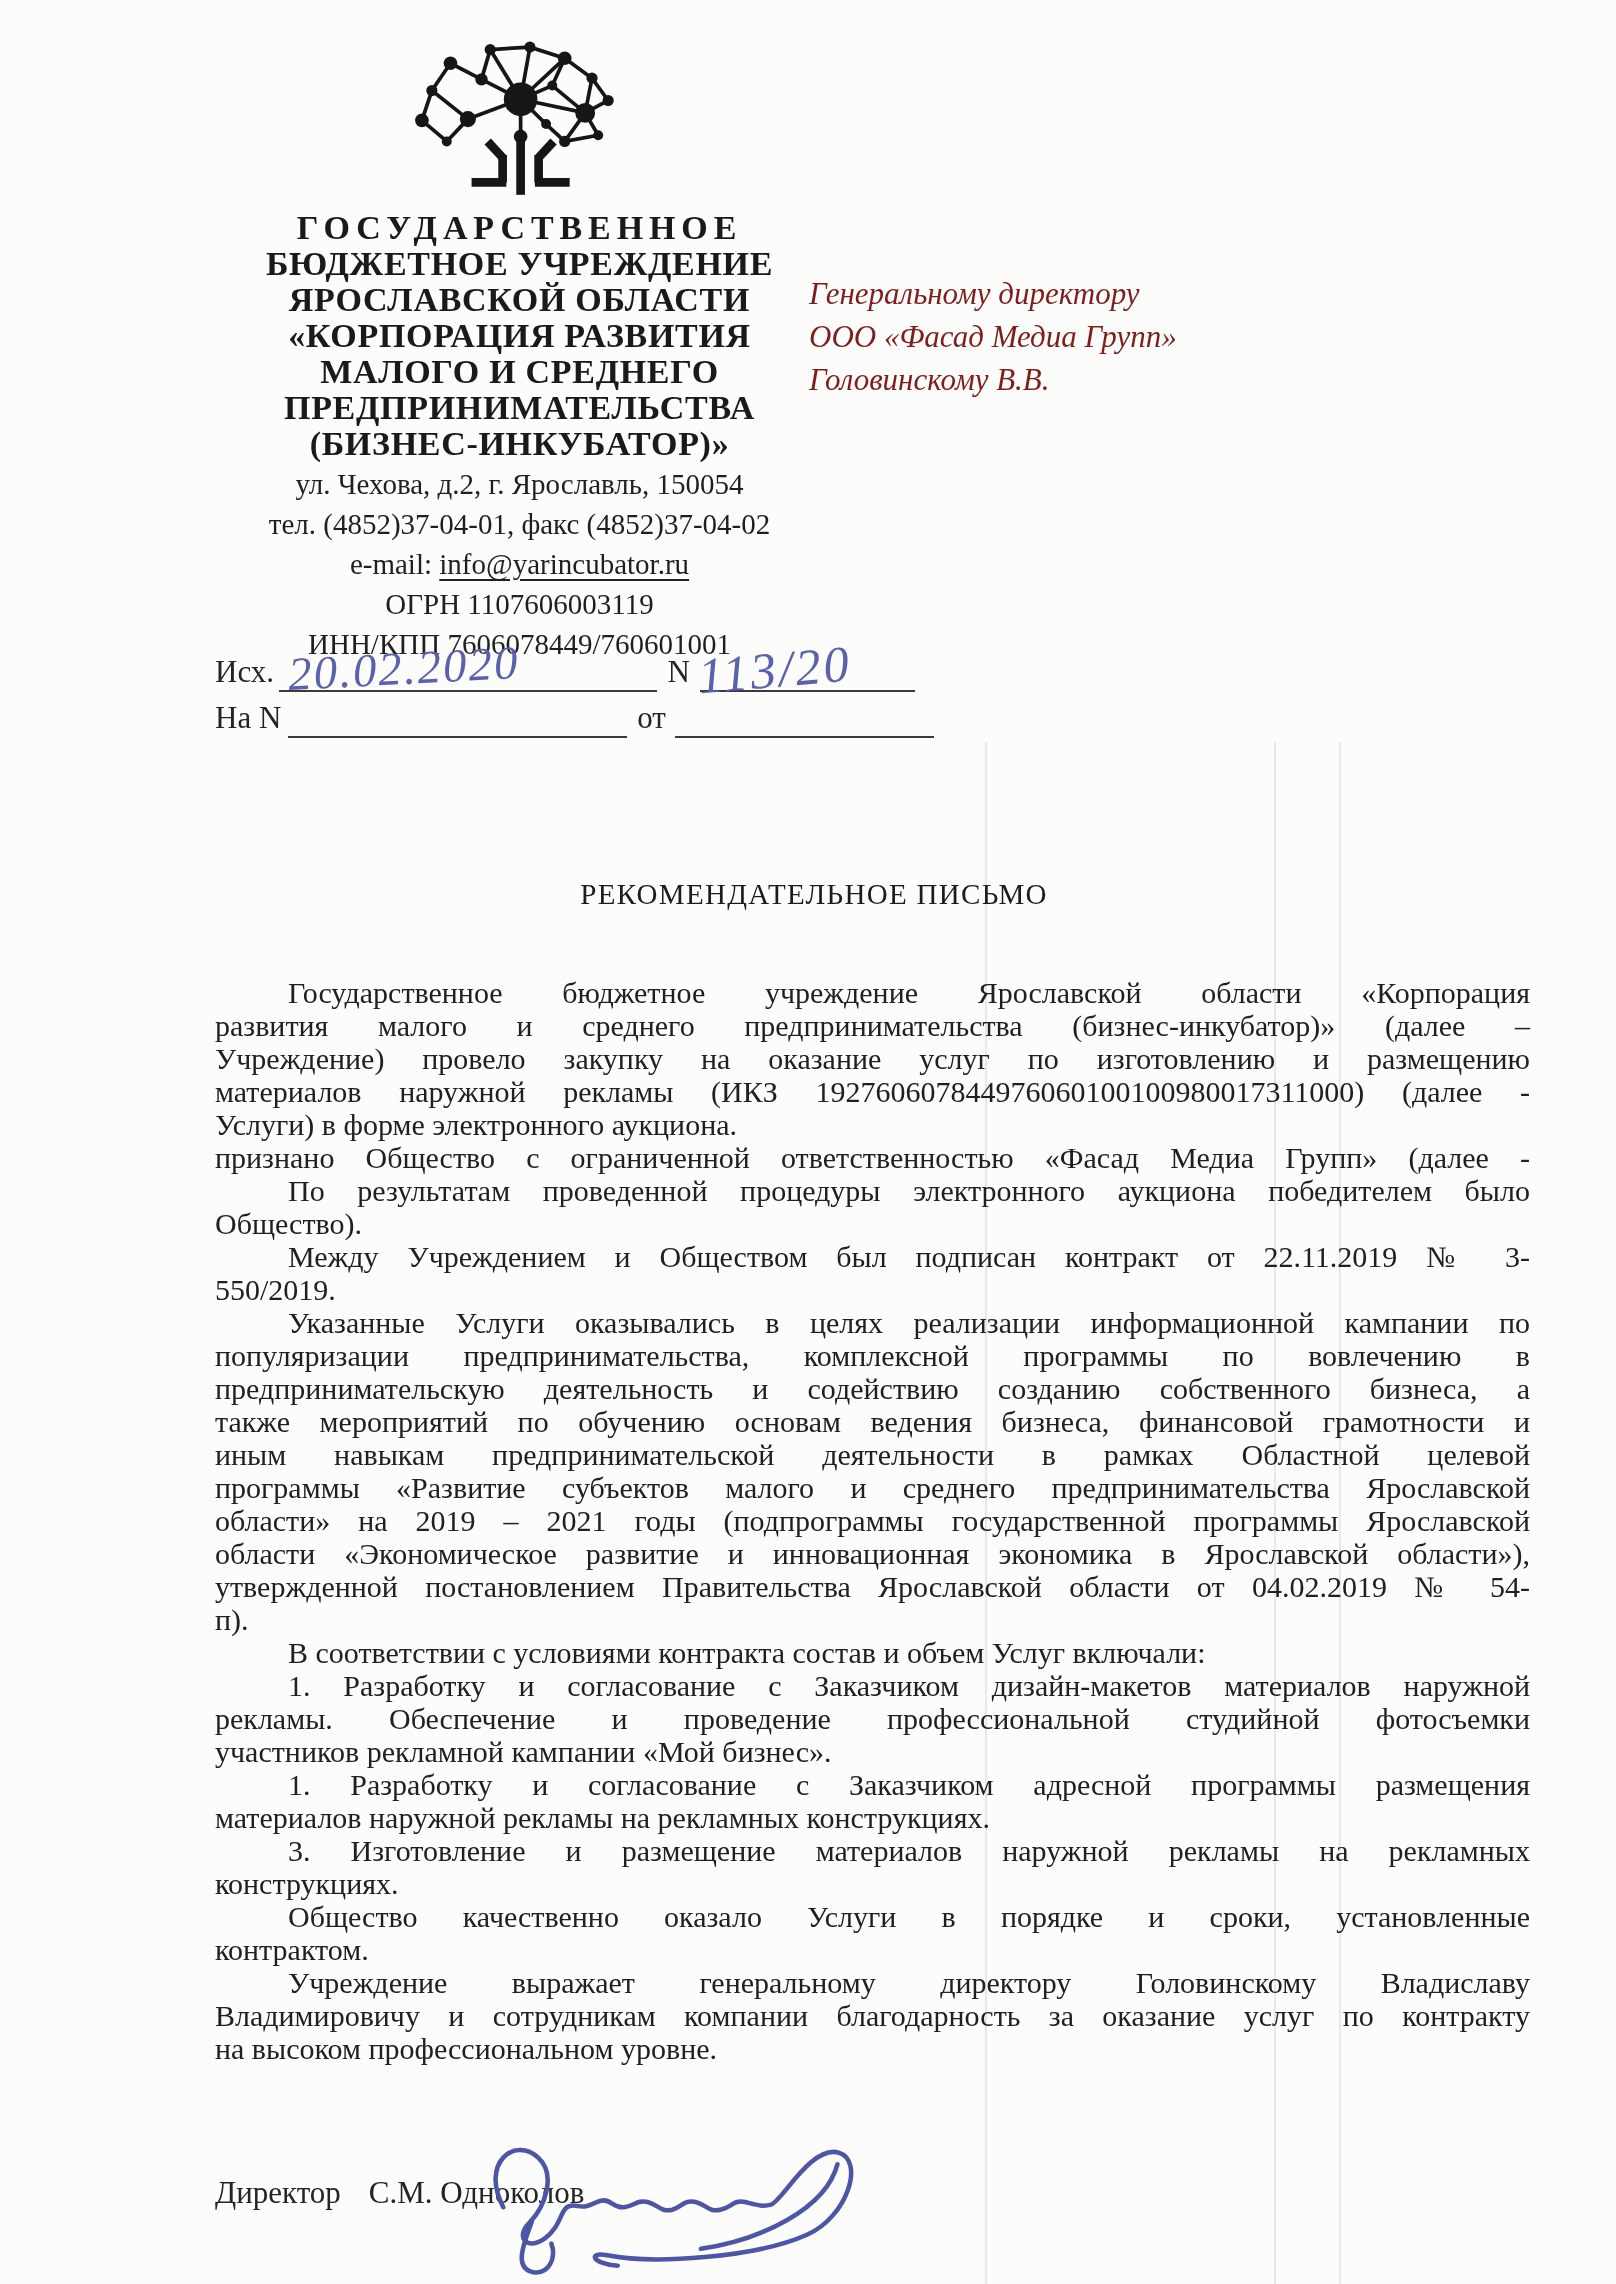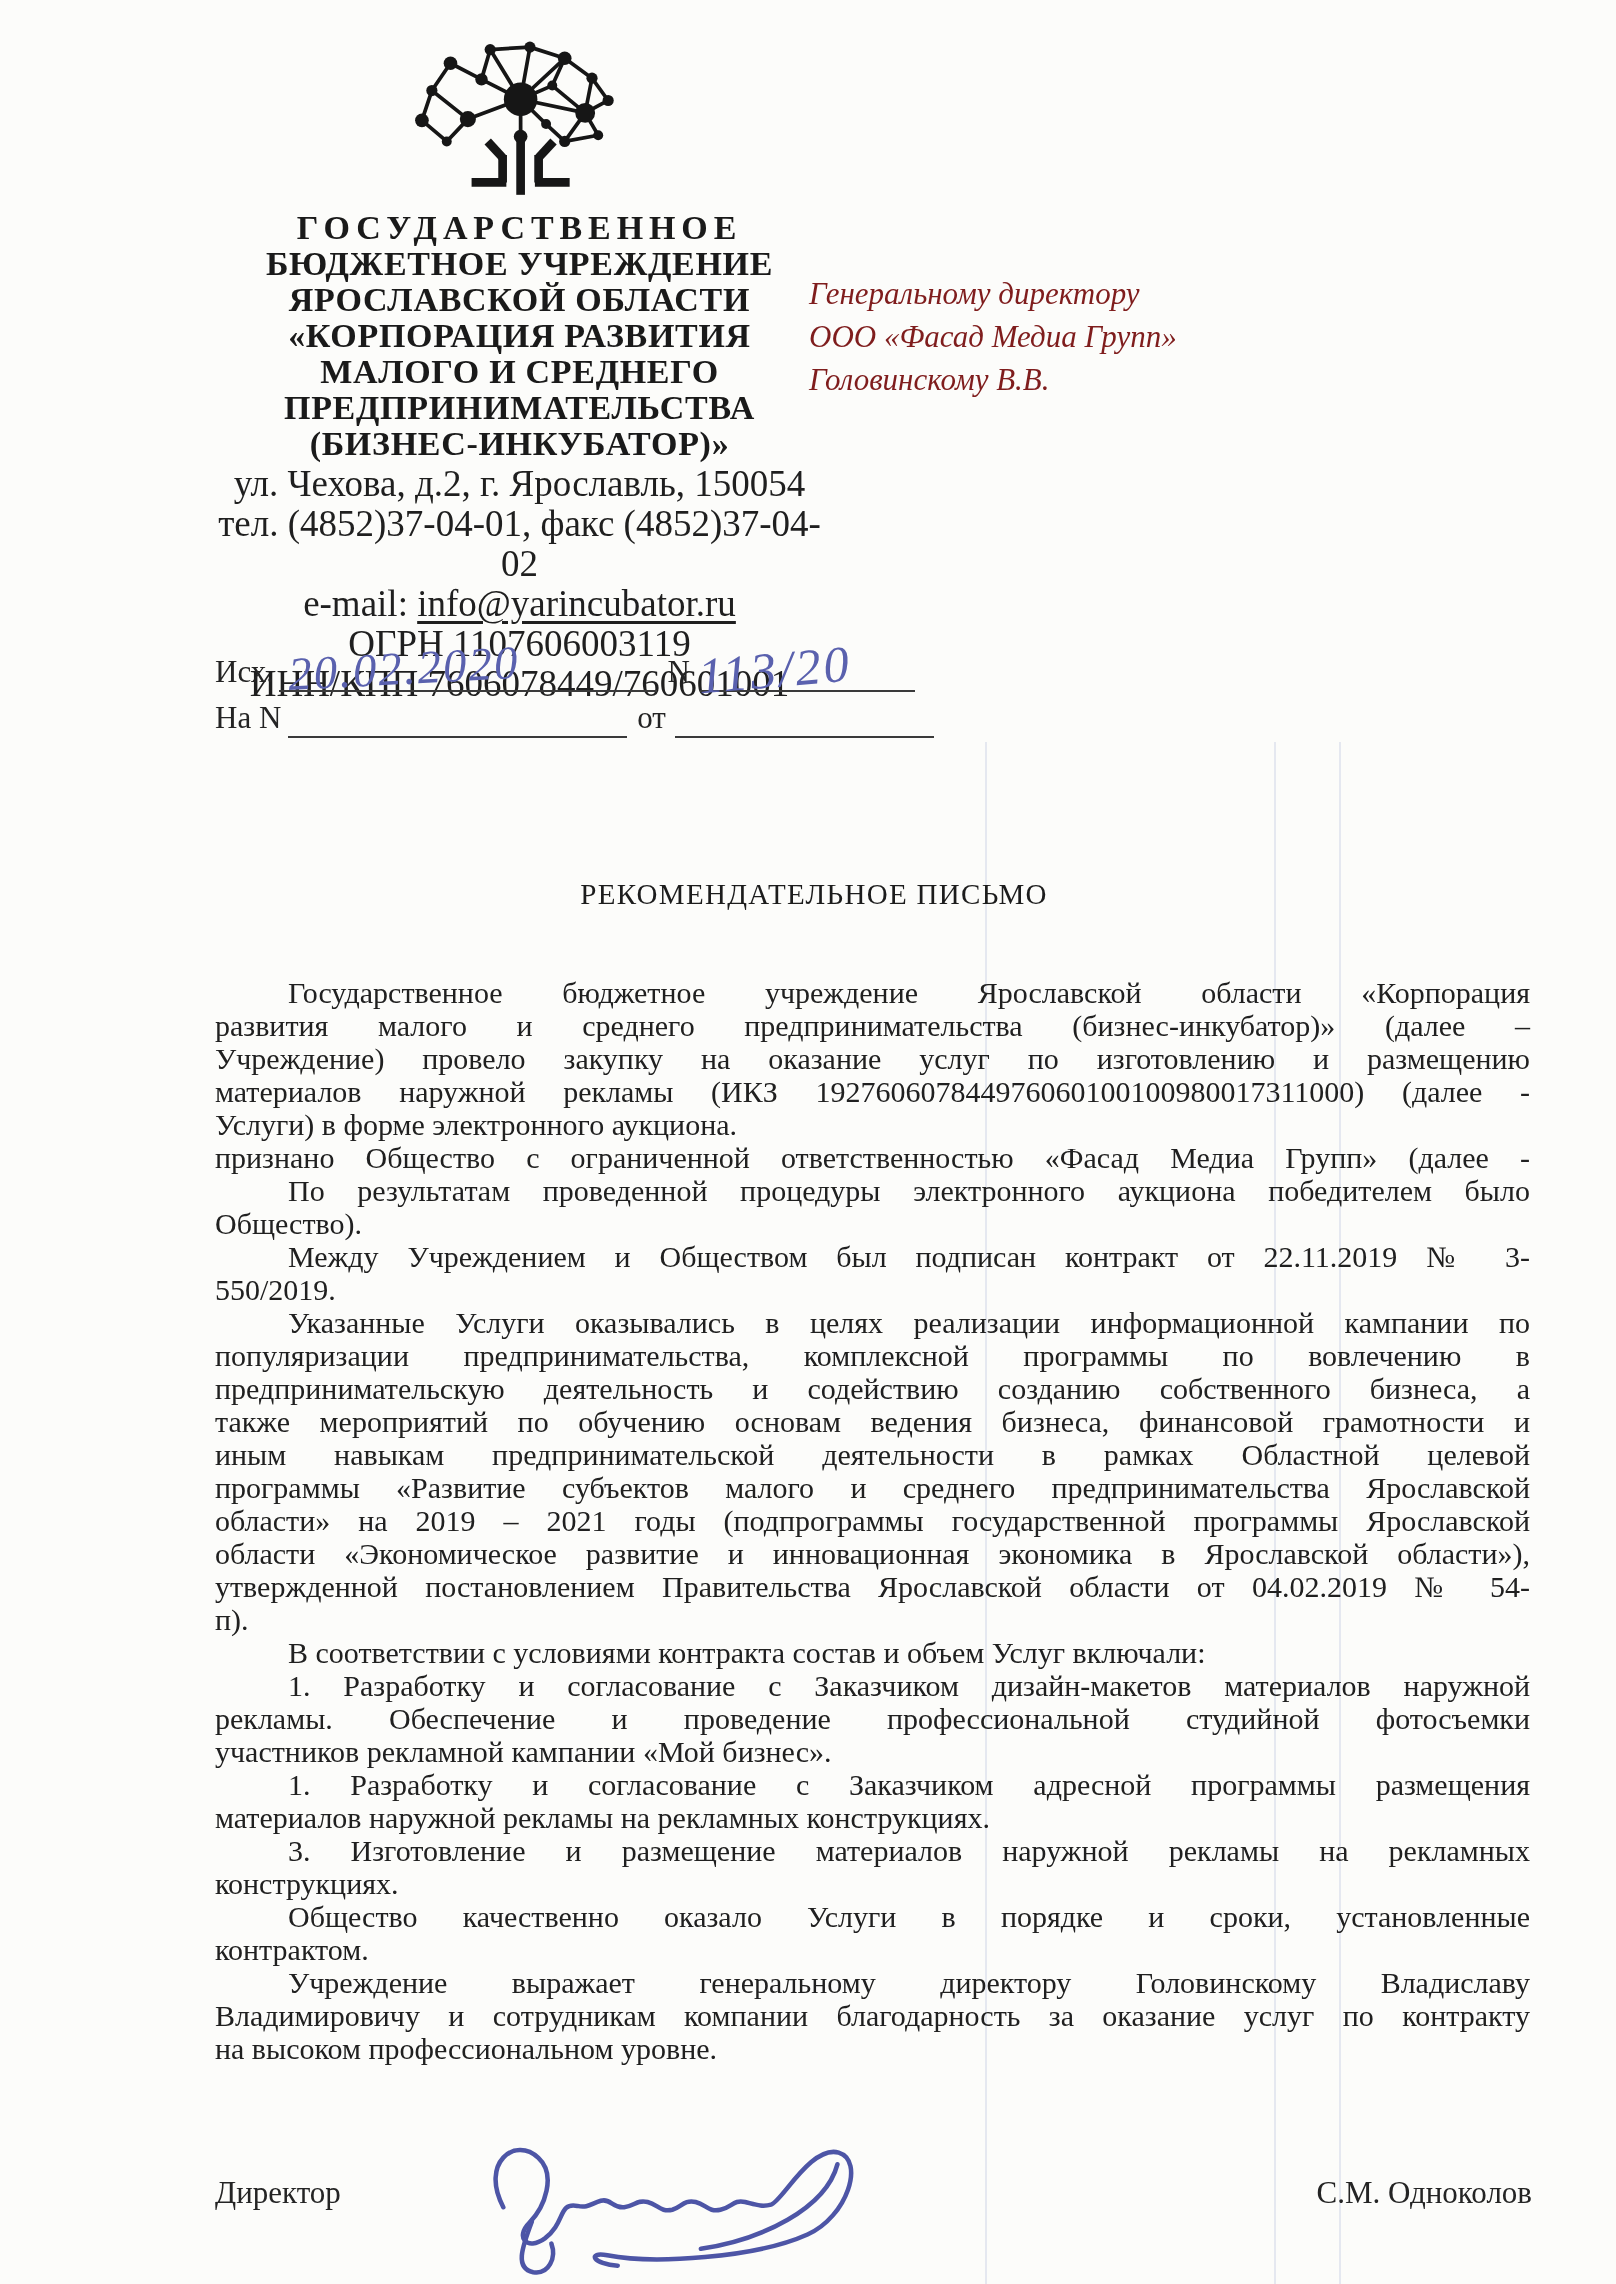--- a/index.html
+++ b/index.html
@@ -12,21 +12,21 @@
   .page{position:absolute;inset:0;}
   
   .scanline{position:absolute;top:742px;bottom:0;width:2px;background:#aab4d8;opacity:.28;}
   .sl1{left:985px;} .sl2{left:1274px;} .sl3{left:1339px;}
 
   
   .letterhead{position:absolute;left:210px;top:26px;width:619px;text-align:center;color:#1a1a1a;}
   .logo{display:block;margin:0 auto 3.9px auto;}
   .org .tline{font-weight:bold;font-size:34px;line-height:36px;letter-spacing:0.7px;}
   .org .tline.first{letter-spacing:5.9px;}
-  .contacts{margin-top:2.6px;font-size:37px;line-height:40px;color:#1f1f1f;}
+  .contacts{margin-top:2.6px;font-size:29px;line-height:40px;color:#1f1f1f;}
   .u{text-decoration:underline;text-underline-offset:4.6px;}
 
   
   .recipient{position:absolute;left:809px;top:272px;font-size:31px;line-height:43px;color:#7f1d1d;font-style:italic;}
 
   
   .ref{position:absolute;left:215px;top:651px;width:794px;font-size:31px;color:#242424;}
   .ref-row{display:flex;align-items:center;height:42px;}
   .ref-row.row2{margin-top:3.9px;}
   .lbl{flex:0 0 auto;}
@@ -51,21 +51,21 @@
              font-size:30px;line-height:33px;color:#202020;}
   .para{margin:0;}
   .tline{text-align:justify;text-align-last:justify;}
   .tline.last{text-align-last:auto;}
   .para .tline.first{text-indent:73px;}
   .recipient .tline,.org .tline{text-align:inherit;text-align-last:auto;}
   .recipient .tline{text-align:left;}
 
   
   .sig-row{position:absolute;left:215px;top:2175px;width:1317px;
-           display:flex;justify-content:space-between;font-size:31px;color:#242424;gap:28px;}
+           display:flex;justify-content:flex-start;font-size:31px;color:#242424;gap:28px;}
   .signature{position:absolute;left:417px;top:2124px;}
 </style>
 </head>
 <body>
 
 <div class="page">
 
   <div class="scanline sl1"></div>
   <div class="scanline sl2"></div>
   <div class="scanline sl3"></div>

